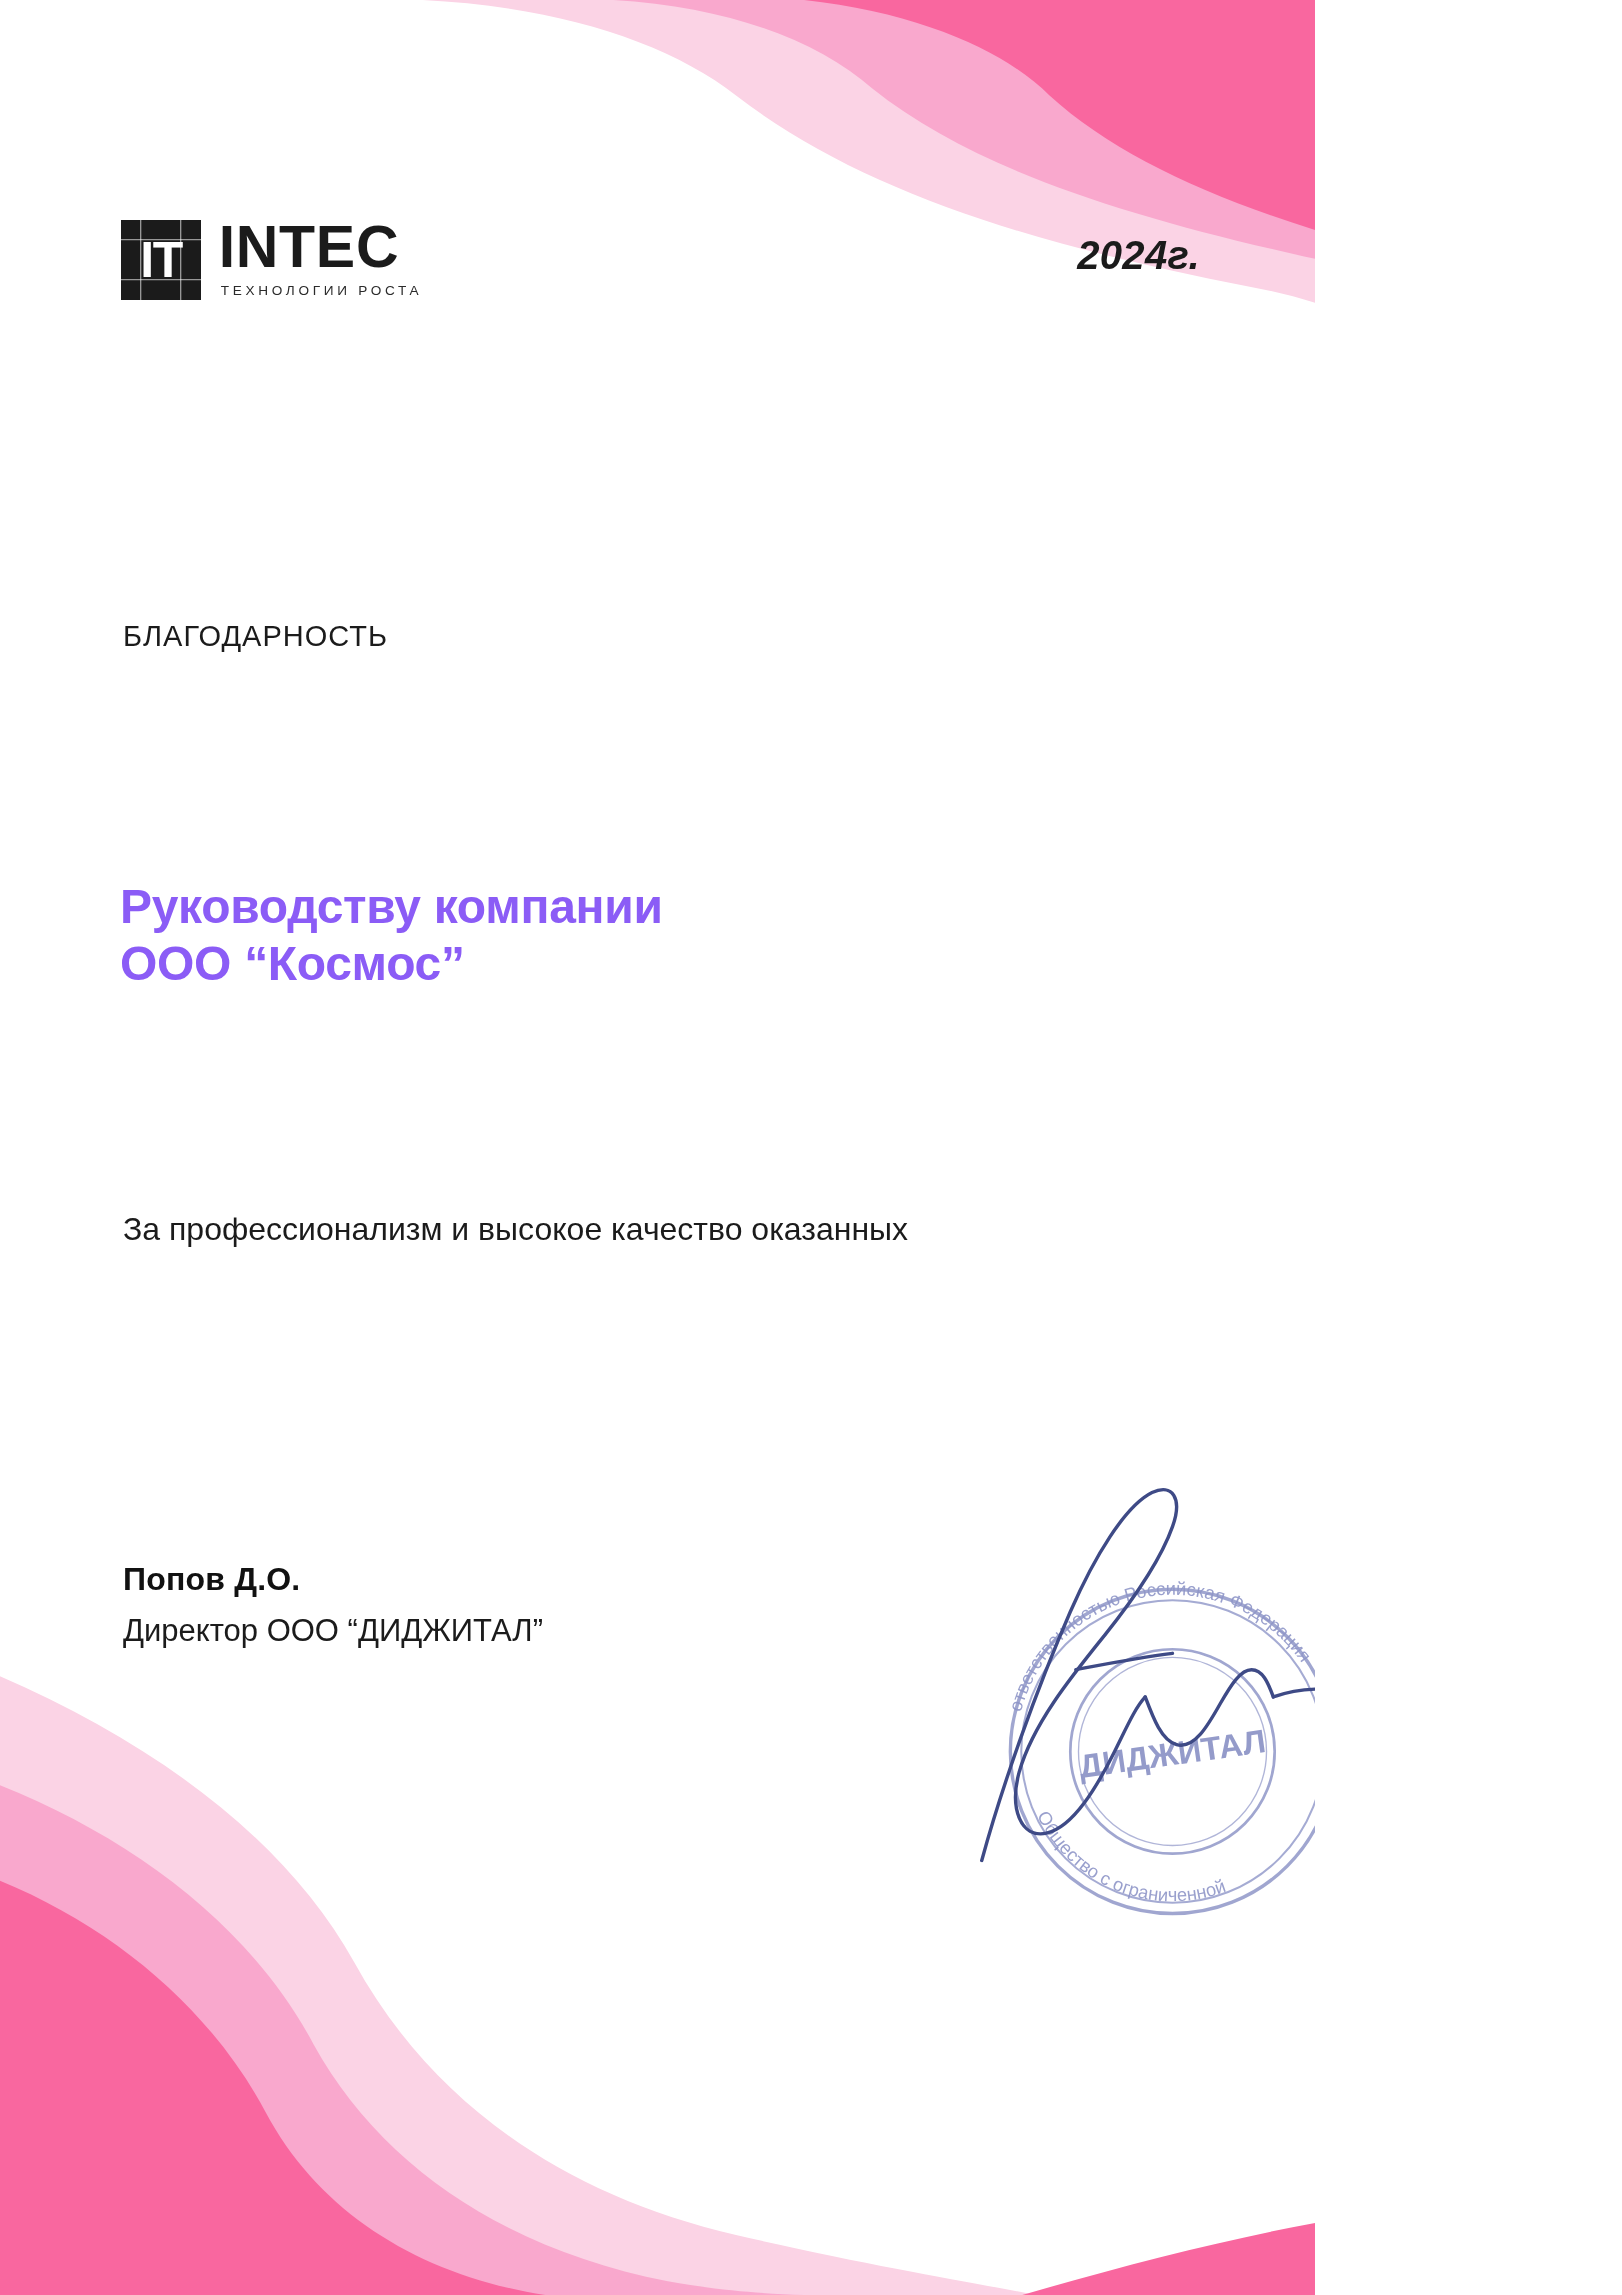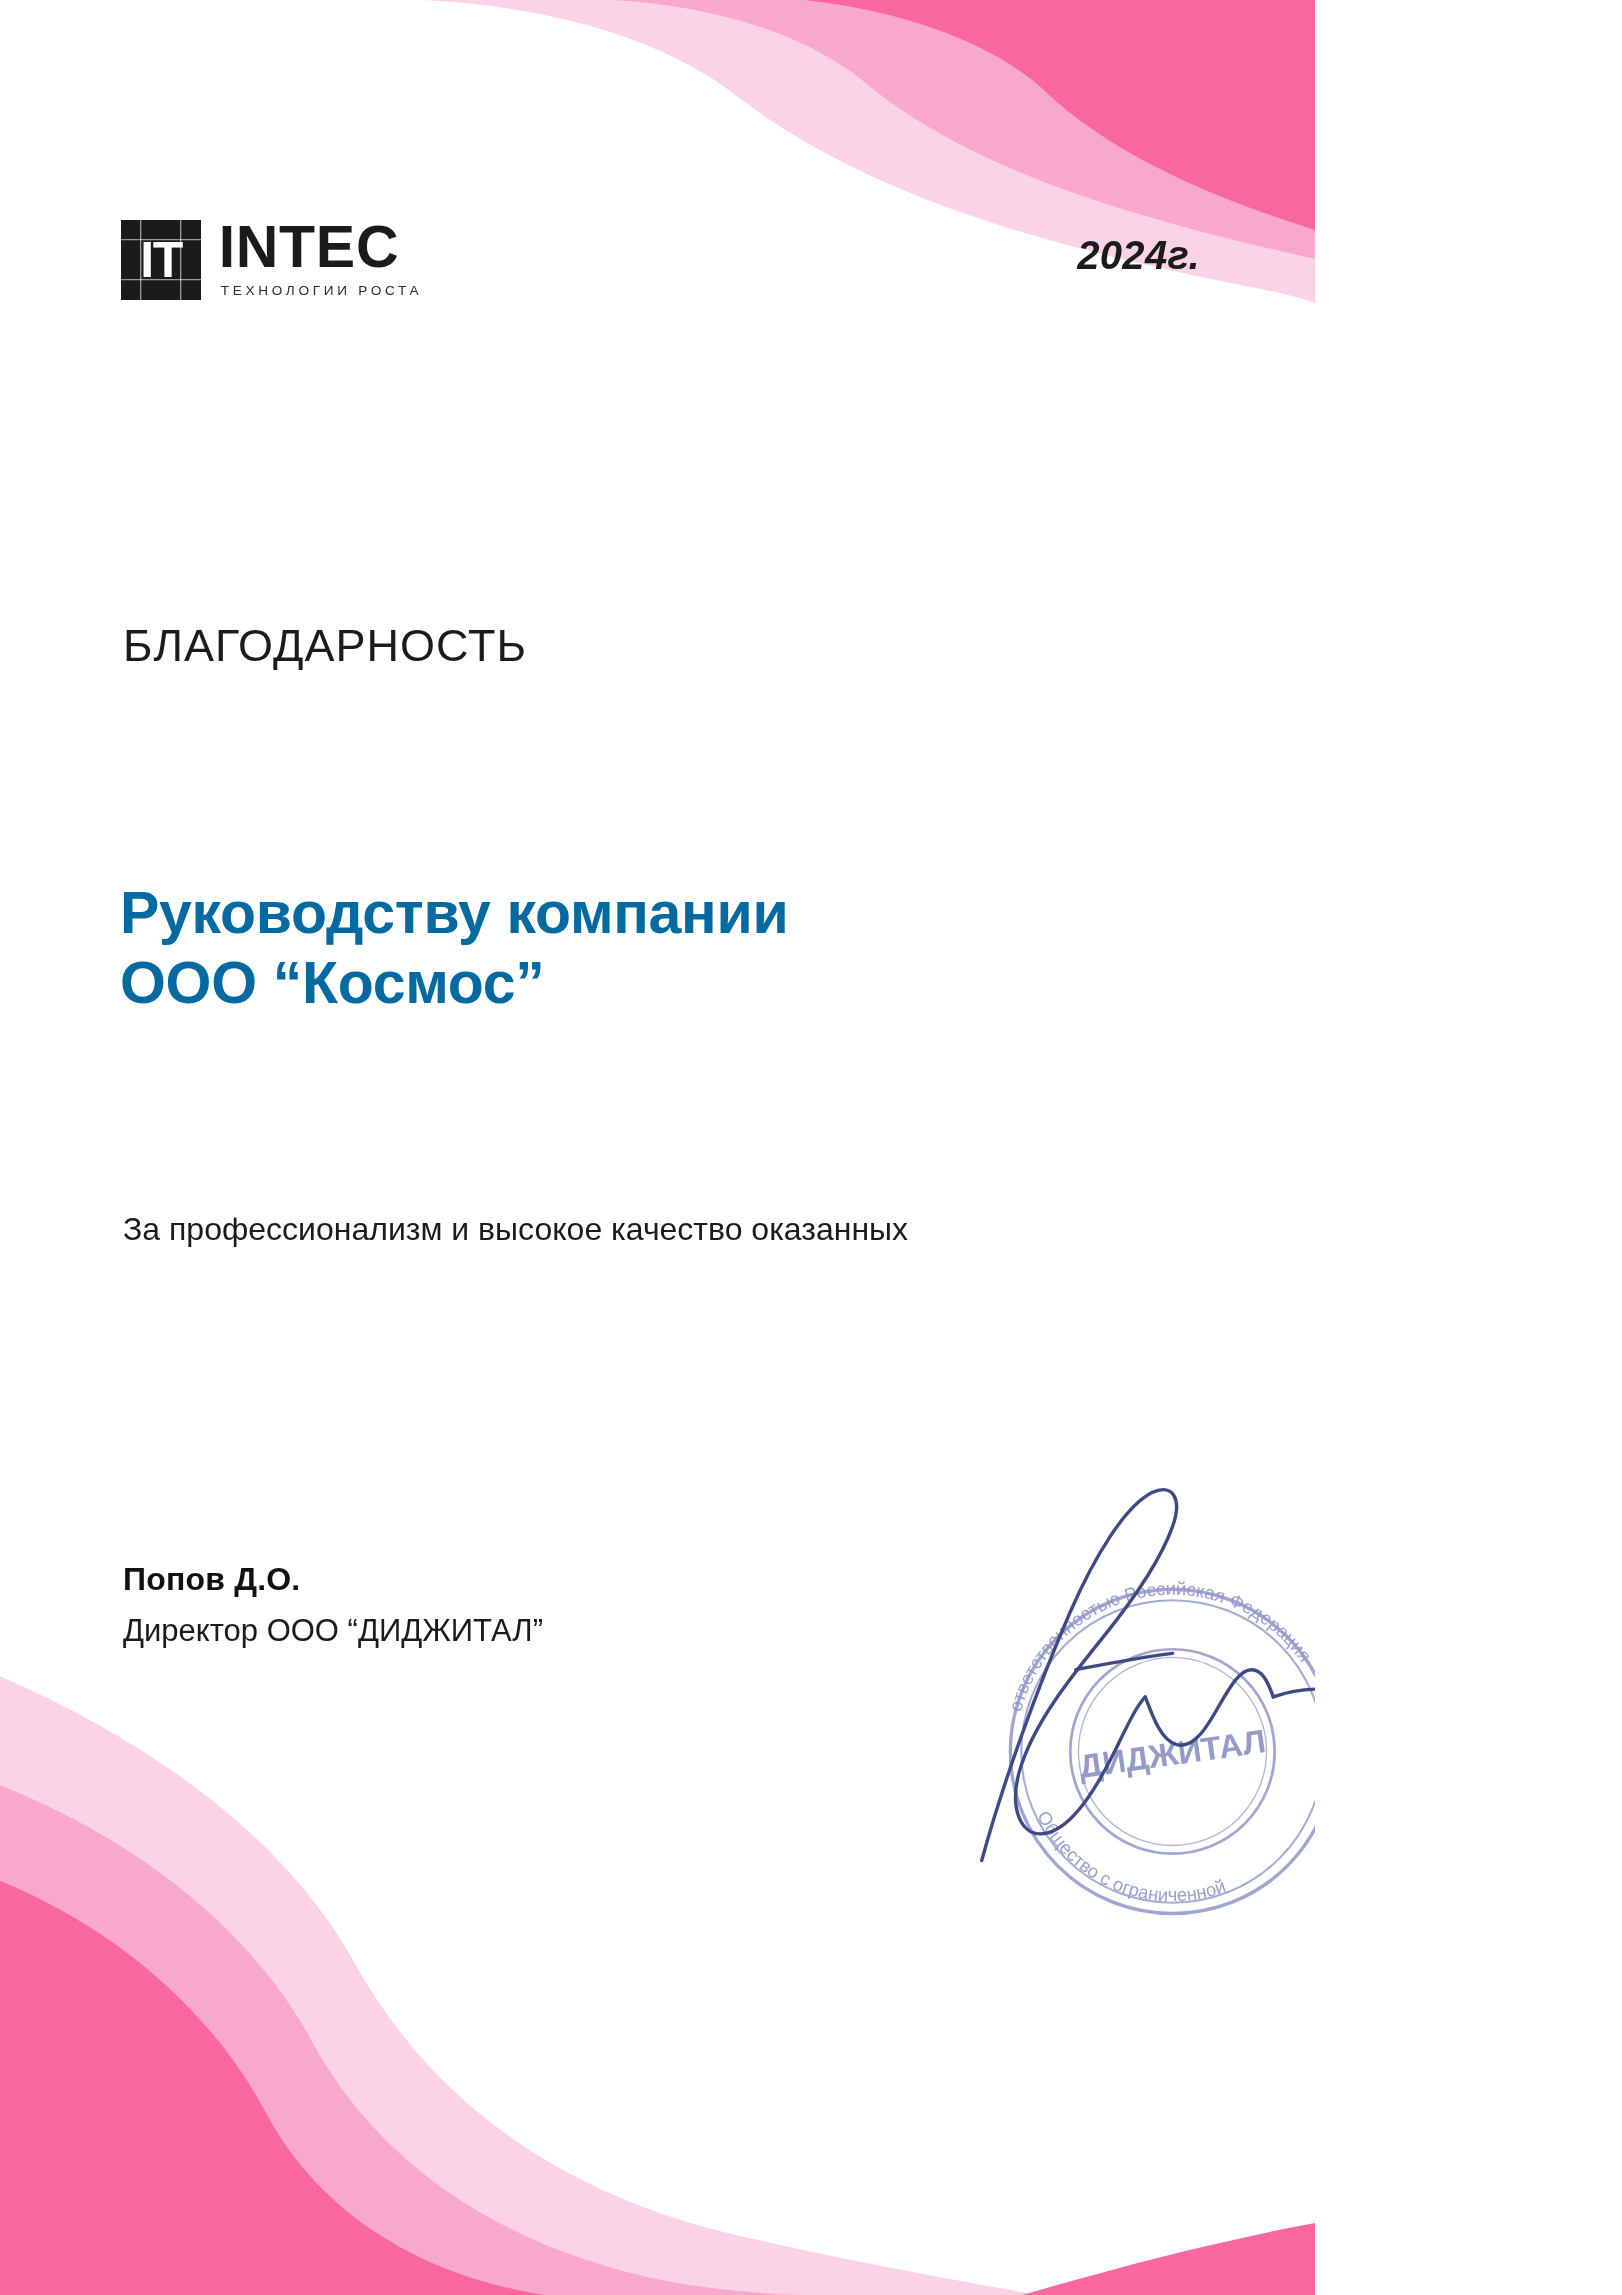--- a/index.html
+++ b/index.html
@@ -94,34 +94,34 @@
     letter-spacing: 0.3px;
     font-style: italic;
   }
 
   
   .kicker {
     position: absolute;
     left: 123px;
     top: 620px;
     font-family: "Liberation Sans", sans-serif;
-    font-size: 45px;
+    font-size: 29px;
     letter-spacing: 1px;
     color: #1b1b1b;
   }
   .headline {
     position: absolute;
     left: 120px;
     top: 879px;
     width: 1295px;
     font-family: "Liberation Sans", sans-serif;
     font-weight: bold;
-    font-size: 59px;
+    font-size: 48px;
     line-height: 1.18;
-    color: #0369a1;
+    color: #8b5cf6;
     letter-spacing: -0.3px;
   }
   .subtext {
     position: absolute;
     left: 123px;
     top: 1206px;
     width: 1193px;
     font-family: "Liberation Sans", sans-serif;
     font-size: 32px;
     line-height: 1.48;

